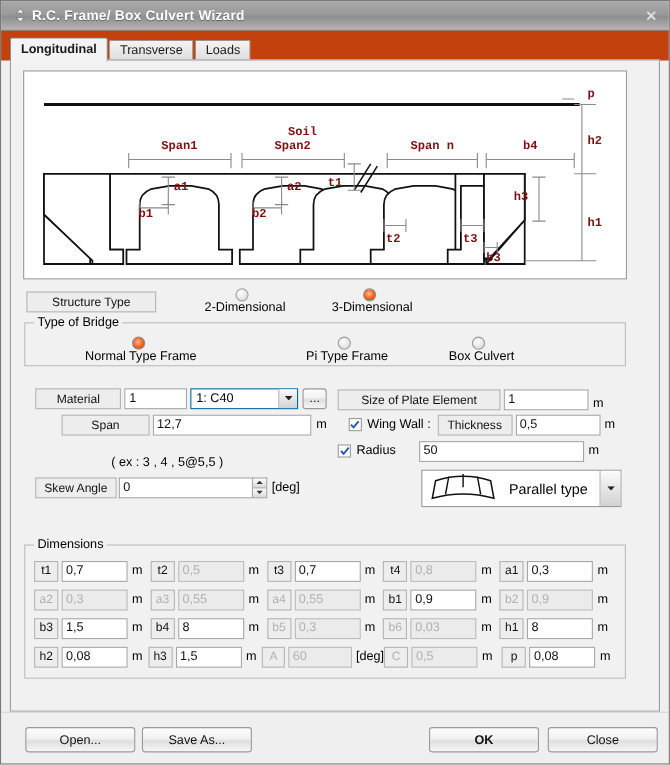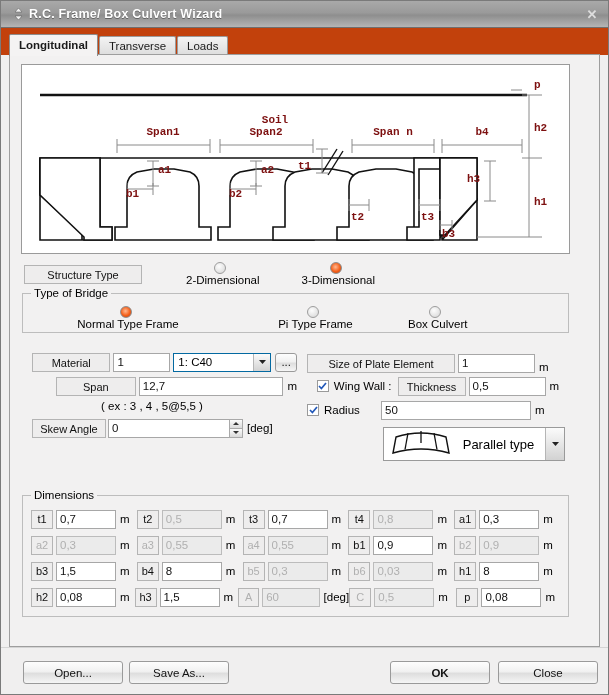--- a/index.html
+++ b/index.html
@@ -267,21 +267,21 @@
           </span>
         </div>
         <div class="btn" style="width:22px;height:19px;margin-left:4px;">...</div>
       </div>
 
       <div style="display:flex;align-items:center;height:22px;margin-top:2px;padding-left:24px;">
         <div class="lblbox" style="width:80px;">Span</div>
         <div class="tin" style="width:145px;margin-left:3px;">12,7</div>
         <span class="unit">m</span>
       </div>
-      <div style="text-align:center;font-size:11.5px;margin-top:3px;width:240px;">( ex : 3 , 4 , 5@5,5 )</div>
+      <div style="text-align:center;font-size:11.5px;margin-top:18px;width:240px;">( ex : 3 , 4 , 5@5,5 )</div>
 
       <div style="display:flex;align-items:center;height:22px;margin-top:5px;">
         <div class="lblbox" style="width:74px;">Skew Angle</div>
         <div class="tin" style="width:121px;margin-left:2px;border-right:none;">0</div>
         <div class="spin">
           <div>
               <svg width="6" height="3" viewBox="0 0 6 3">
                 <polygon points="3,0 6,3 0,3" fill="#333"></polygon>
               </svg>
             </div>

